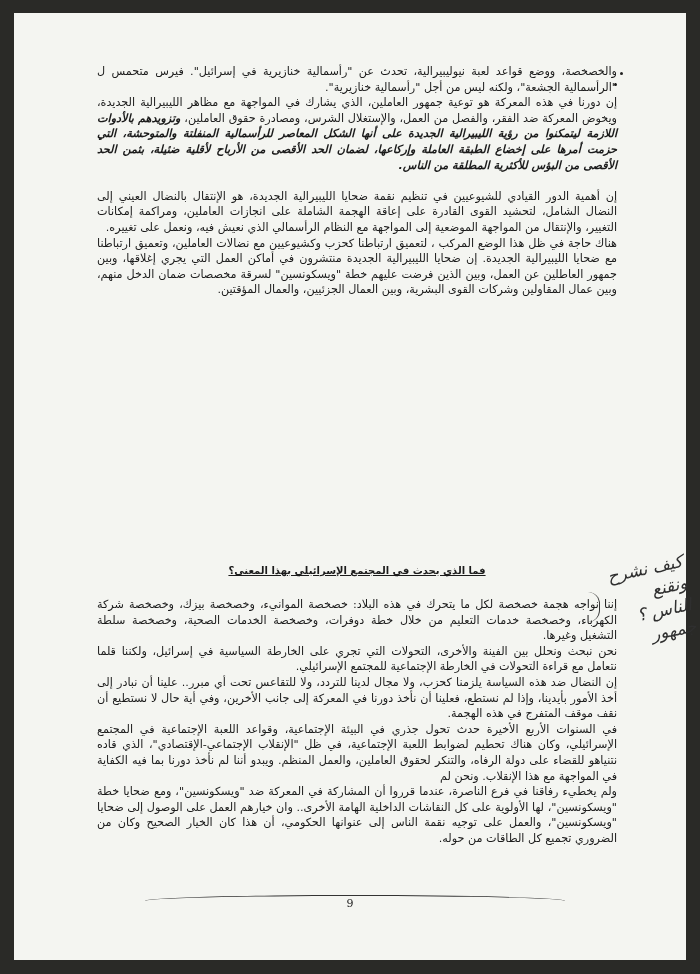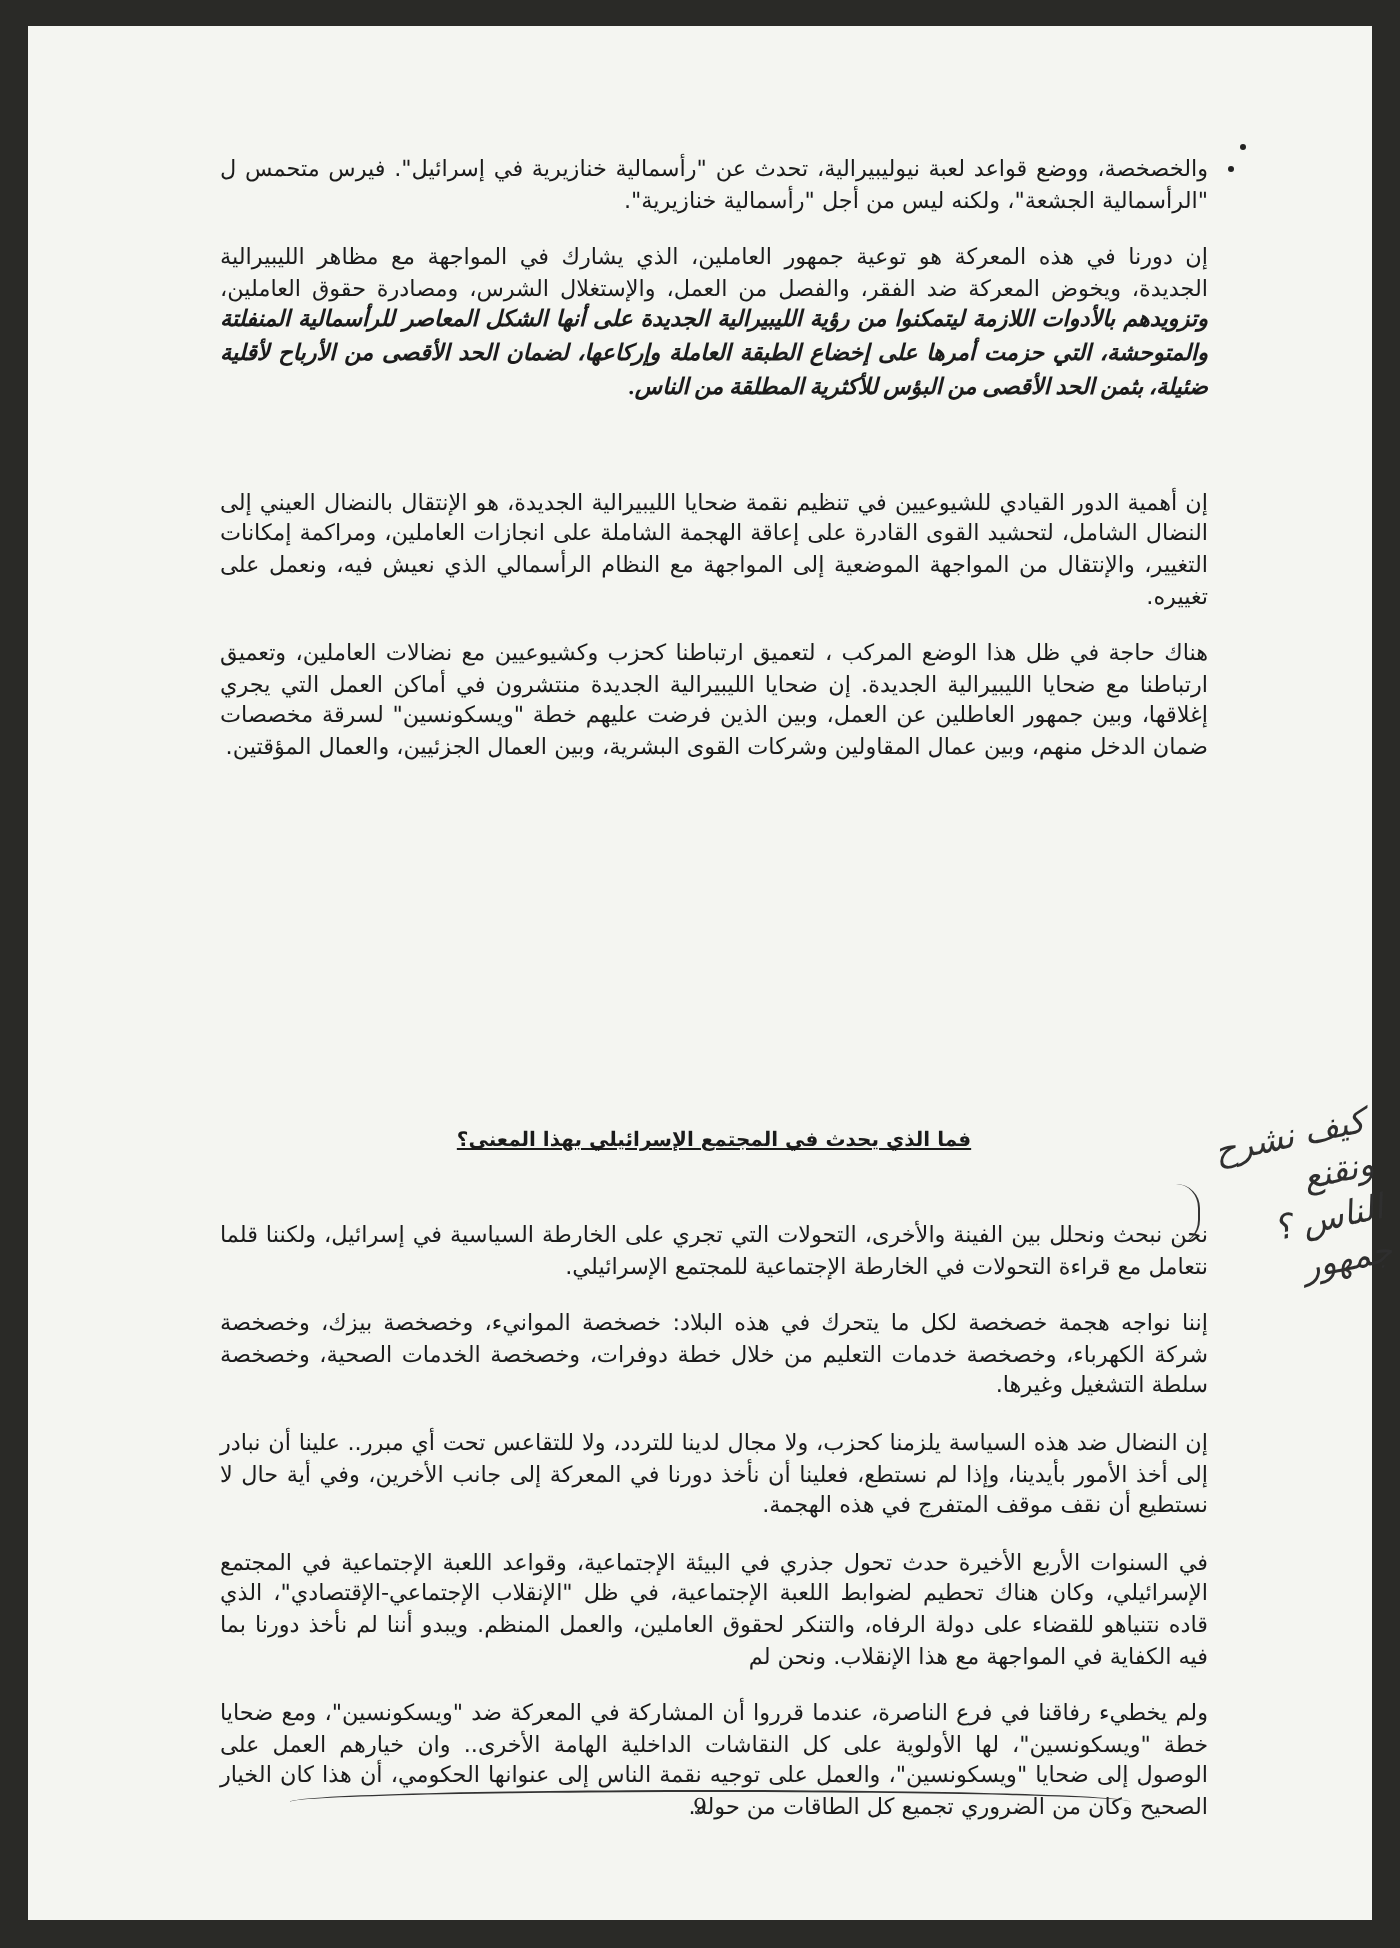--- a/index.html
+++ b/index.html
@@ -8,22 +8,22 @@
     font-family:"DejaVu Sans", sans-serif;
   }
   .page {
     position:absolute; left:14px; top:13px; width:672px; height:947px;
     background:#f4f5f1;
   }
   .text-col {
     position:absolute; left:97px; width:520px; direction:rtl; text-align:justify;
     font-family:"DejaVu Sans", sans-serif; font-size:11.2px; line-height:15.6px; color:#1b1b1b;
   }
-  .text-col p { margin:13px; text-align-last:right; }
-  .text-col .bi { font-weight:bold; font-style:italic;font-family:Liberation Serif, serif; }
+  .text-col p { margin:0; text-align-last:right; }
+  .text-col .bi { font-weight:bold; font-style:italic; }
   .gap { height:15.6px; }
   .heading {
     position:absolute; left:97px; width:520px; top:565px; text-align:center; direction:rtl;
     font-weight:bold; font-size:10px; text-decoration:underline; color:#1b1b1b;
   }
   .dot { position:absolute; width:3px; height:3px; background:#222; border-radius:50%; }
   .handnote {
     position:absolute; left:600px; top:550px; width:80px; direction:rtl; text-align:right;
     font-family:"DejaVu Serif", serif; font-style:italic; font-size:17px; line-height:22px; color:#2f2f2f;
     transform:rotate(-12deg); transform-origin:right top;
@@ -50,22 +50,22 @@
     <span class="bi">وتزويدهم بالأدوات اللازمة ليتمكنوا من رؤية الليبيرالية الجديدة على أنها الشكل المعاصر للرأسمالية المنفلتة والمتوحشة، التي حزمت أمرها على إخضاع الطبقة العاملة وإركاعها، لضمان الحد الأقصى من الأرباح لأقلية ضئيلة، بثمن الحد الأقصى من البؤس للأكثرية المطلقة من الناس.</span>
   </p>
   <div class="gap"></div>
   <p>إن أهمية الدور القيادي للشيوعيين في تنظيم نقمة ضحايا الليبيرالية الجديدة، هو الإنتقال بالنضال العيني إلى النضال الشامل، لتحشيد القوى القادرة على إعاقة الهجمة الشاملة على انجازات العاملين، ومراكمة إمكانات التغيير، والإنتقال من المواجهة الموضعية إلى المواجهة مع النظام الرأسمالي الذي نعيش فيه، ونعمل على تغييره.</p>
   <p>هناك حاجة في ظل هذا الوضع المركب ، لتعميق ارتباطنا كحزب وكشيوعيين مع نضالات العاملين، وتعميق ارتباطنا مع ضحايا الليبيرالية الجديدة. إن ضحايا الليبيرالية الجديدة منتشرون في أماكن العمل التي يجري إغلاقها، وبين جمهور العاطلين عن العمل، وبين الذين فرضت عليهم خطة "ويسكونسين" لسرقة مخصصات ضمان الدخل منهم، وبين عمال المقاولين وشركات القوى البشرية، وبين العمال الجزئيين، والعمال المؤقتين.</p>
 </div>
 
 <div class="heading">فما الذي يحدث في المجتمع الإسرائيلي بهذا المعنى؟</div>
 
 <div class="text-col" style="top:597px;">
+  <p>إننا نواجه هجمة خصخصة لكل ما يتحرك في هذه البلاد: خصخصة الموانيء، وخصخصة بيزك، وخصخصة شركة الكهرباء، وخصخصة خدمات التعليم من خلال خطة دوفرات، وخصخصة الخدمات الصحية، وخصخصة سلطة التشغيل وغيرها.</p>
   <p>نحن نبحث ونحلل بين الفينة والأخرى، التحولات التي تجري على الخارطة السياسية في إسرائيل، ولكننا قلما نتعامل مع قراءة التحولات في الخارطة الإجتماعية للمجتمع الإسرائيلي.</p>
-  <p>إننا نواجه هجمة خصخصة لكل ما يتحرك في هذه البلاد: خصخصة الموانيء، وخصخصة بيزك، وخصخصة شركة الكهرباء، وخصخصة خدمات التعليم من خلال خطة دوفرات، وخصخصة الخدمات الصحية، وخصخصة سلطة التشغيل وغيرها.</p>
   <p>إن النضال ضد هذه السياسة يلزمنا كحزب، ولا مجال لدينا للتردد، ولا للتقاعس تحت أي مبرر.. علينا أن نبادر إلى أخذ الأمور بأيدينا، وإذا لم نستطع، فعلينا أن نأخذ دورنا في المعركة إلى جانب الأخرين، وفي أية حال لا نستطيع أن نقف موقف المتفرج في هذه الهجمة.</p>
   <p>في السنوات الأربع الأخيرة حدث تحول جذري في البيئة الإجتماعية، وقواعد اللعبة الإجتماعية في المجتمع الإسرائيلي، وكان هناك تحطيم لضوابط اللعبة الإجتماعية، في ظل "الإنقلاب الإجتماعي-الإقتصادي"، الذي قاده نتنياهو للقضاء على دولة الرفاه، والتنكر لحقوق العاملين، والعمل المنظم. ويبدو أننا لم نأخذ دورنا بما فيه الكفاية في المواجهة مع هذا الإنقلاب. ونحن لم</p>
   <p>ولم يخطيء رفاقنا في فرع الناصرة، عندما قرروا أن المشاركة في المعركة ضد "ويسكونسين"، ومع ضحايا خطة "ويسكونسين"، لها الأولوية على كل النقاشات الداخلية الهامة الأخرى.. وان خيارهم العمل على الوصول إلى ضحايا "ويسكونسين"، والعمل على توجيه نقمة الناس إلى عنوانها الحكومي، أن هذا كان الخيار الصحيح وكان من الضروري تجميع كل الطاقات من حوله.</p>
 </div>
 
 <div class="bracket"></div>
 <div class="handnote">
   <div>كيف نشرح</div>
   <div>ونقنع</div>
   <div>الناس ؟</div>

